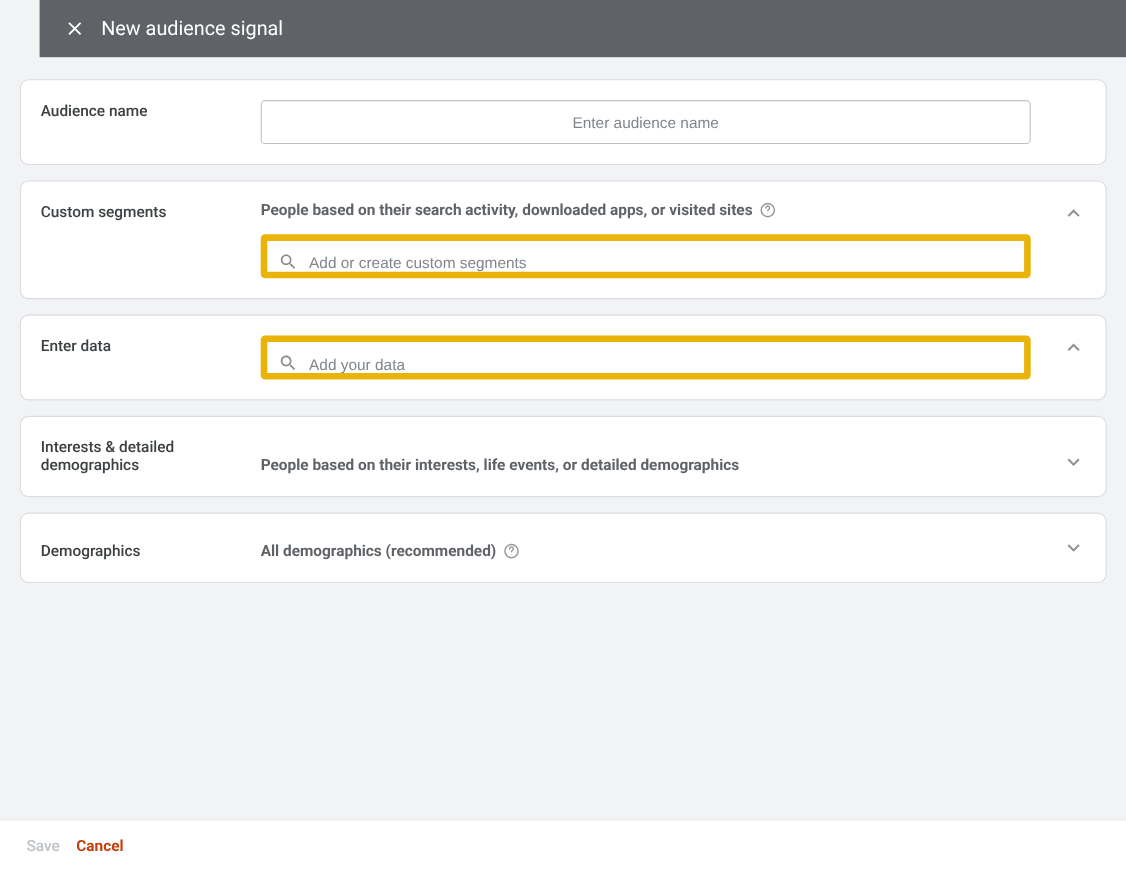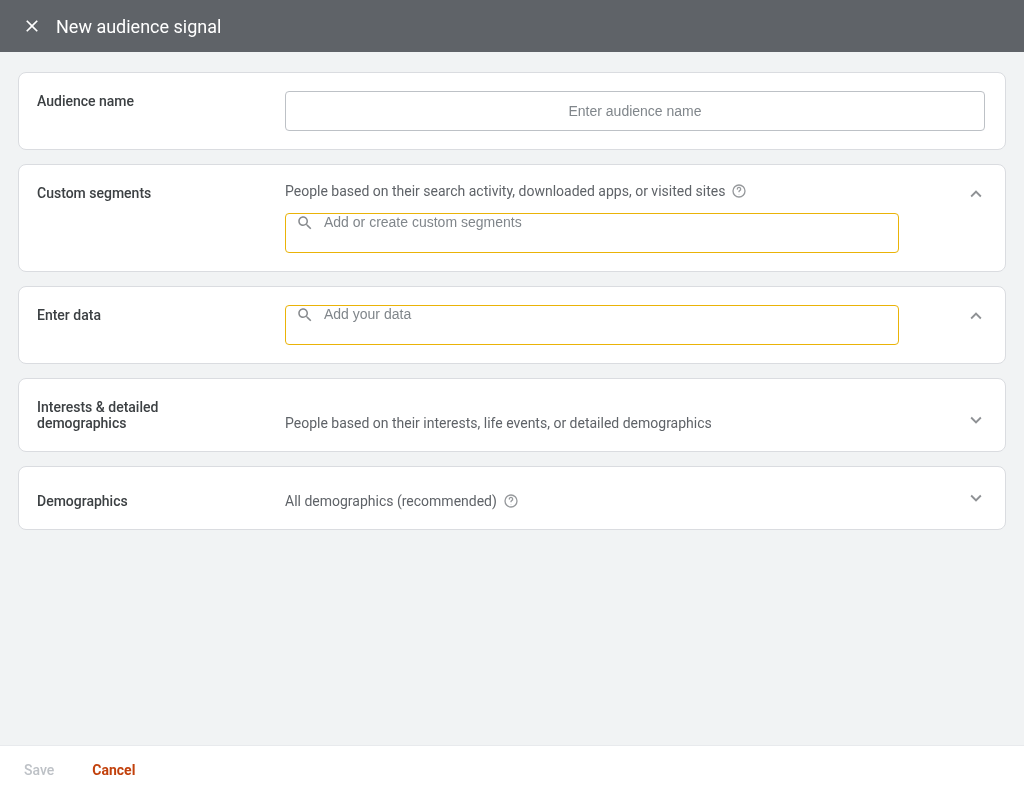--- a/index.html
+++ b/index.html
@@ -11,20 +11,21 @@
     height: 793px;
     overflow: hidden;
     position: relative;
   }
   .header {
     background: #5f6368;
     height: 52px;
     display: flex;
     align-items: center;
     padding: 0 12px;
+    margin-left: 36px;
   }
   .header .close {
     width: 40px;
     height: 40px;
     display: flex;
     align-items: center;
     justify-content: center;
     cursor: pointer;
     border-radius: 50%;
   }
@@ -41,21 +42,20 @@
     background: #fff;
     border-radius: 8px;
     border: 1px solid #dadce0;
     margin-bottom: 14px;
     padding: 0;
   }
   .card-inner {
     display: flex;
     align-items: flex-start;
     padding: 18px 18px 18px 18px;
-    gap: 48px;
   }
   .card-inner.collapsed-row {
     align-items: flex-end;
     padding-top: 20px;
     padding-bottom: 20px;
   }
   .card-label {
     width: 200px;
     flex-shrink: 0;
     font-size: 14px;
@@ -72,20 +72,21 @@
     align-items: center;
     gap: 6px;
     margin-bottom: 14px;
   }
   .desc-row.no-bottom {
     margin-bottom: 0;
   }
   .desc-text {
     font-size: 14px;
     color: #5f6368;
+    font-weight: bold;
   }
   .help-icon {
     width: 16px;
     height: 16px;
     flex-shrink: 0;
     opacity: .65;
   }
   .text-input {
     width: 700px;
     max-width: 100%;
@@ -96,24 +97,24 @@
     font-size: 14px;
     color: #3c4043;
     background: #fff;
     text-align: center;
   }
   .text-input::placeholder { color: #80868b; }
   .search-input-wrap {
     width: 700px;
     max-width: 100%;
     height: 40px;
-    border: 1px solid #eab308;
+    border: 6px solid #eab308;
     border-radius: 4px;
     display: flex;
-    align-items: flex-start;
+    align-items: flex-end;
     padding: 0 10px;
     background: #fff;
   }
   .search-input-wrap svg { flex-shrink: 0; opacity: .75; }
   .search-input {
     border: none;
     outline: none;
     flex: 1;
     font-size: 14px;
     padding-left: 10px;
@@ -131,21 +132,21 @@
   .chevron-col svg { opacity: .7; cursor: pointer; }
   .footer {
     position: absolute;
     left: 0; right: 0; bottom: 0;
     height: 48px;
     background: #fff;
     border-top: 1px solid #e8eaed;
     display: flex;
     align-items: center;
     padding: 0 24px;
-    gap: 38px;
+    gap: 15px;
   }
   .btn-save {
     color: #bdc1c6;
     font-size: 14px;
     font-weight: 500;
     cursor: default;
   }
   .btn-cancel {
     color: #c2410c;
     font-size: 14px;

